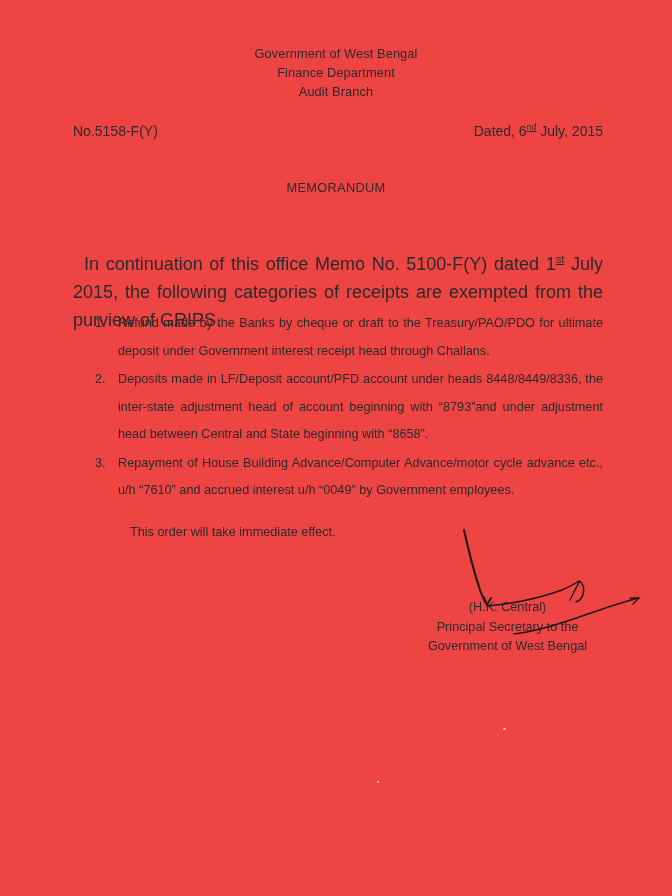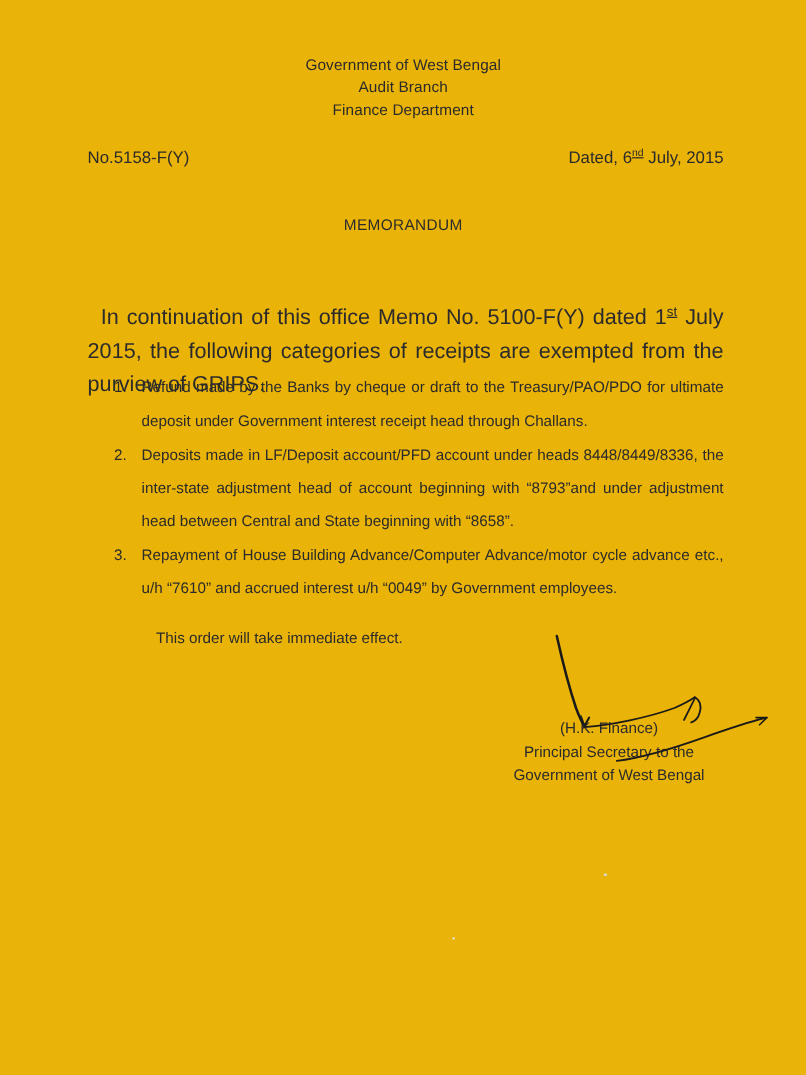--- a/index.html
+++ b/index.html
@@ -11,21 +11,21 @@
     width: 672px;
     height: 896px;
     position: relative;
     font-family: "Liberation Sans", sans-serif;
     color: #2b2b2b;
     overflow: hidden;
   }
   .page {
     position: absolute;
     inset: 0;
-    background: #eab308;
+    background: #ef4444;
   }
 
   
   .letterhead {
     position: absolute;
     left: 0;
     top: 44px;
     width: 672px;
     text-align: center;
   }
@@ -150,22 +150,22 @@
   .sp1 { left: 503px; top: 728px; width: 3px; height: 2px; }
   .sp2 { left: 377px; top: 781px; width: 2px; height: 2px; background: #e2e2e2; }
 </style>
 </head>
 <body>
 
 <div class="page">
 
   <div class="letterhead">
     <div class="lh-line">Government of West Bengal</div>
+    <div class="lh-line">Finance Department</div>
     <div class="lh-line">Audit Branch</div>
-    <div class="lh-line">Finance Department</div>
   </div>
 
   <div class="refrow">
     <div class="memo-no">No.5158-F(Y)</div>
     <div class="memo-date"><span>Dated, 6</span><sup>nd</sup><span> July, 2015</span></div>
   </div>
 
   <div class="memo-title">MEMORANDUM</div>
 
   <p class="intro"><span>In continuation of this office Memo No. 5100-F(Y) dated 1</span><sup>st</sup><span> July 2015, the following categories of receipts are exempted from the purview of GRIPS.</span></p>
@@ -193,21 +193,21 @@
       <path d="M47 77 L44 69 M47 77 L51 70" stroke="#1a1a1a" stroke-width="1.7" stroke-linecap="round" fill="none"></path>
       <path d="M47 78 C70 76, 100 70, 122 62 C131 58, 136 55, 139 53" stroke="#1a1a1a" stroke-width="1.5" stroke-linecap="round" fill="none"></path>
       <path d="M139 53 C143 55, 145 60, 143 66 C142 70, 139 73, 136 74" stroke="#1a1a1a" stroke-width="1.5" stroke-linecap="round" fill="none"></path>
       <path d="M130 72 C133 66, 136 60, 139 54" stroke="#1a1a1a" stroke-width="1.4" stroke-linecap="round" fill="none"></path>
       <path d="M74 106 C92 104, 120 96, 148 86 C168 79, 186 73, 199 70" stroke="#1a1a1a" stroke-width="1.5" stroke-linecap="round" fill="none"></path>
       <path d="M199 70 L190 70 M199 70 L193 76" stroke="#1a1a1a" stroke-width="1.3" stroke-linecap="round" fill="none"></path>
     </svg>
   </div>
 
   <div class="sigblock">
-    <div class="sig-line">(H.K. Finance)</div>
+    <div class="sig-line">(H.K. Central)</div>
     <div class="sig-line">Principal Secretary to the</div>
     <div class="sig-line">Government of West Bengal</div>
   </div>
 
   <div class="speckle sp1"></div>
   <div class="speckle sp2"></div>
 
 </div>
 
 </body></html>

